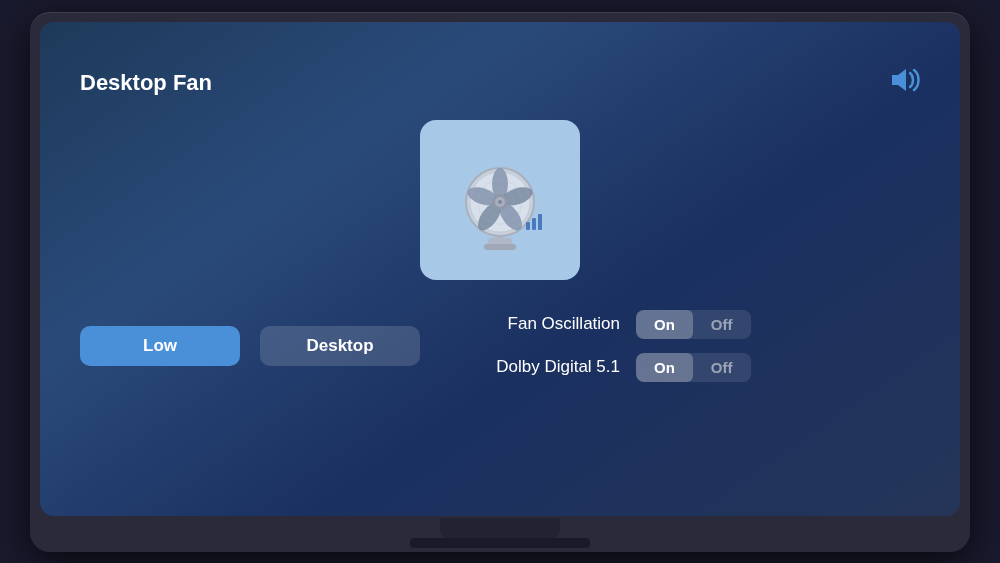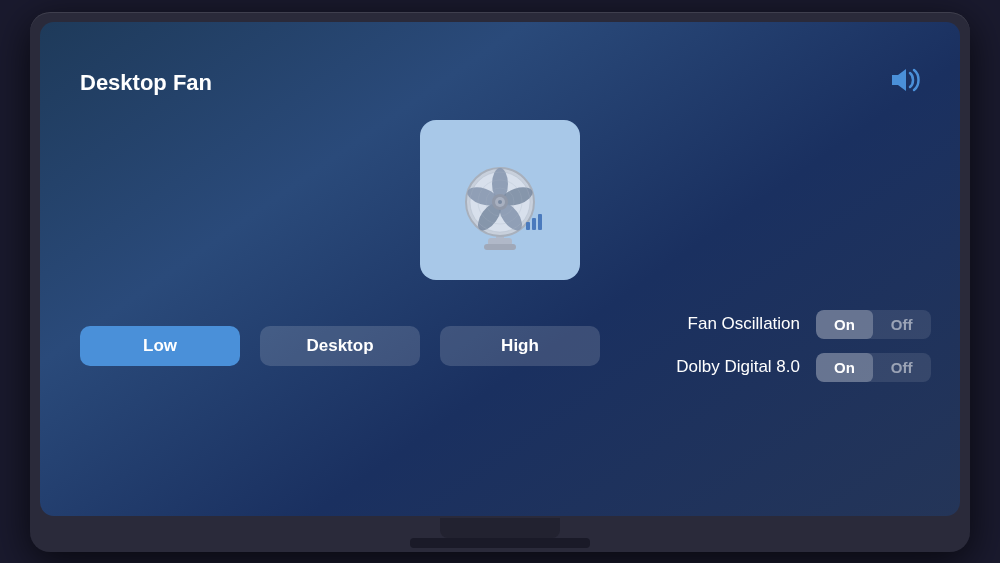--- a/index.html
+++ b/index.html
@@ -236,35 +236,34 @@
           <rect x="98" y="74" width="4" height="16" rx="1" fill="#4a7abd"></rect>
         </svg>
       </div>
     </div>
 
     <div class="controls-section">
 
       <div class="speed-buttons">
         <button class="speed-btn active">Low</button>
         <button class="speed-btn inactive">Desktop</button>
-        <button class="speed-btn inactive">High</button>
       </div>
 
       <div class="toggle-section">
 
         <div class="toggle-row">
           <span class="toggle-label">Fan Oscillation</span>
           <div class="toggle-group">
             <button class="toggle-btn selected">On</button>
             <button class="toggle-btn">Off</button>
           </div>
         </div>
 
         <div class="toggle-row">
-          <span class="toggle-label">Dolby Digital 8.0</span>
+          <span class="toggle-label">Dolby Digital 5.1</span>
           <div class="toggle-group">
             <button class="toggle-btn selected">On</button>
             <button class="toggle-btn">Off</button>
           </div>
         </div>
 
       </div>
     </div>
 
   </div>

